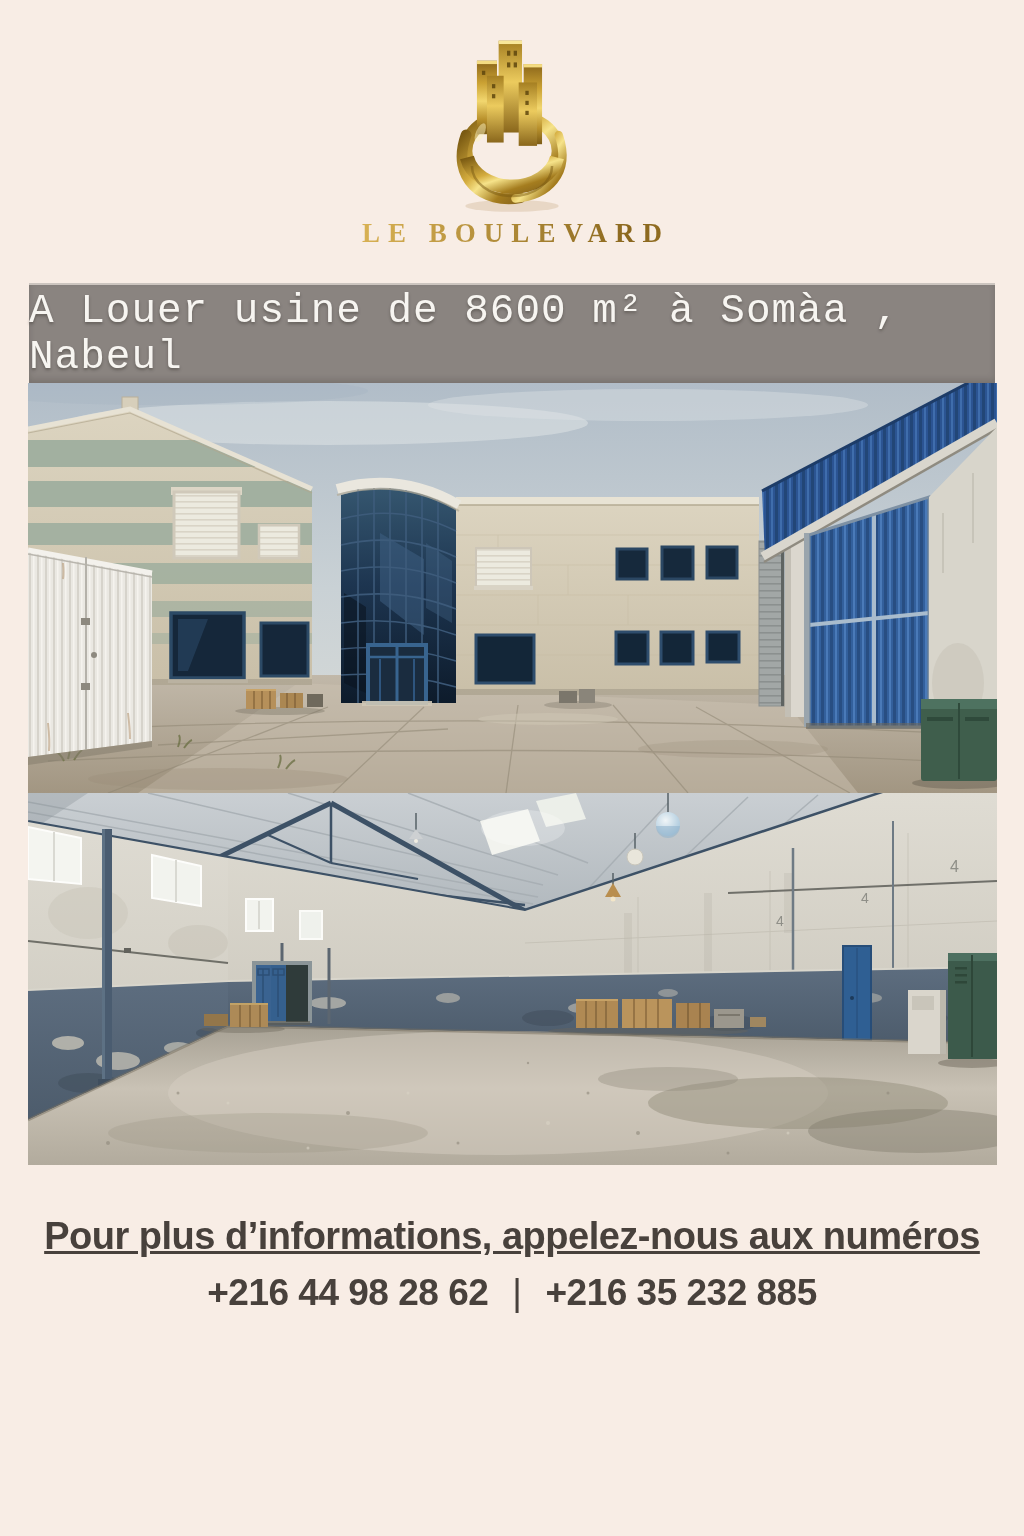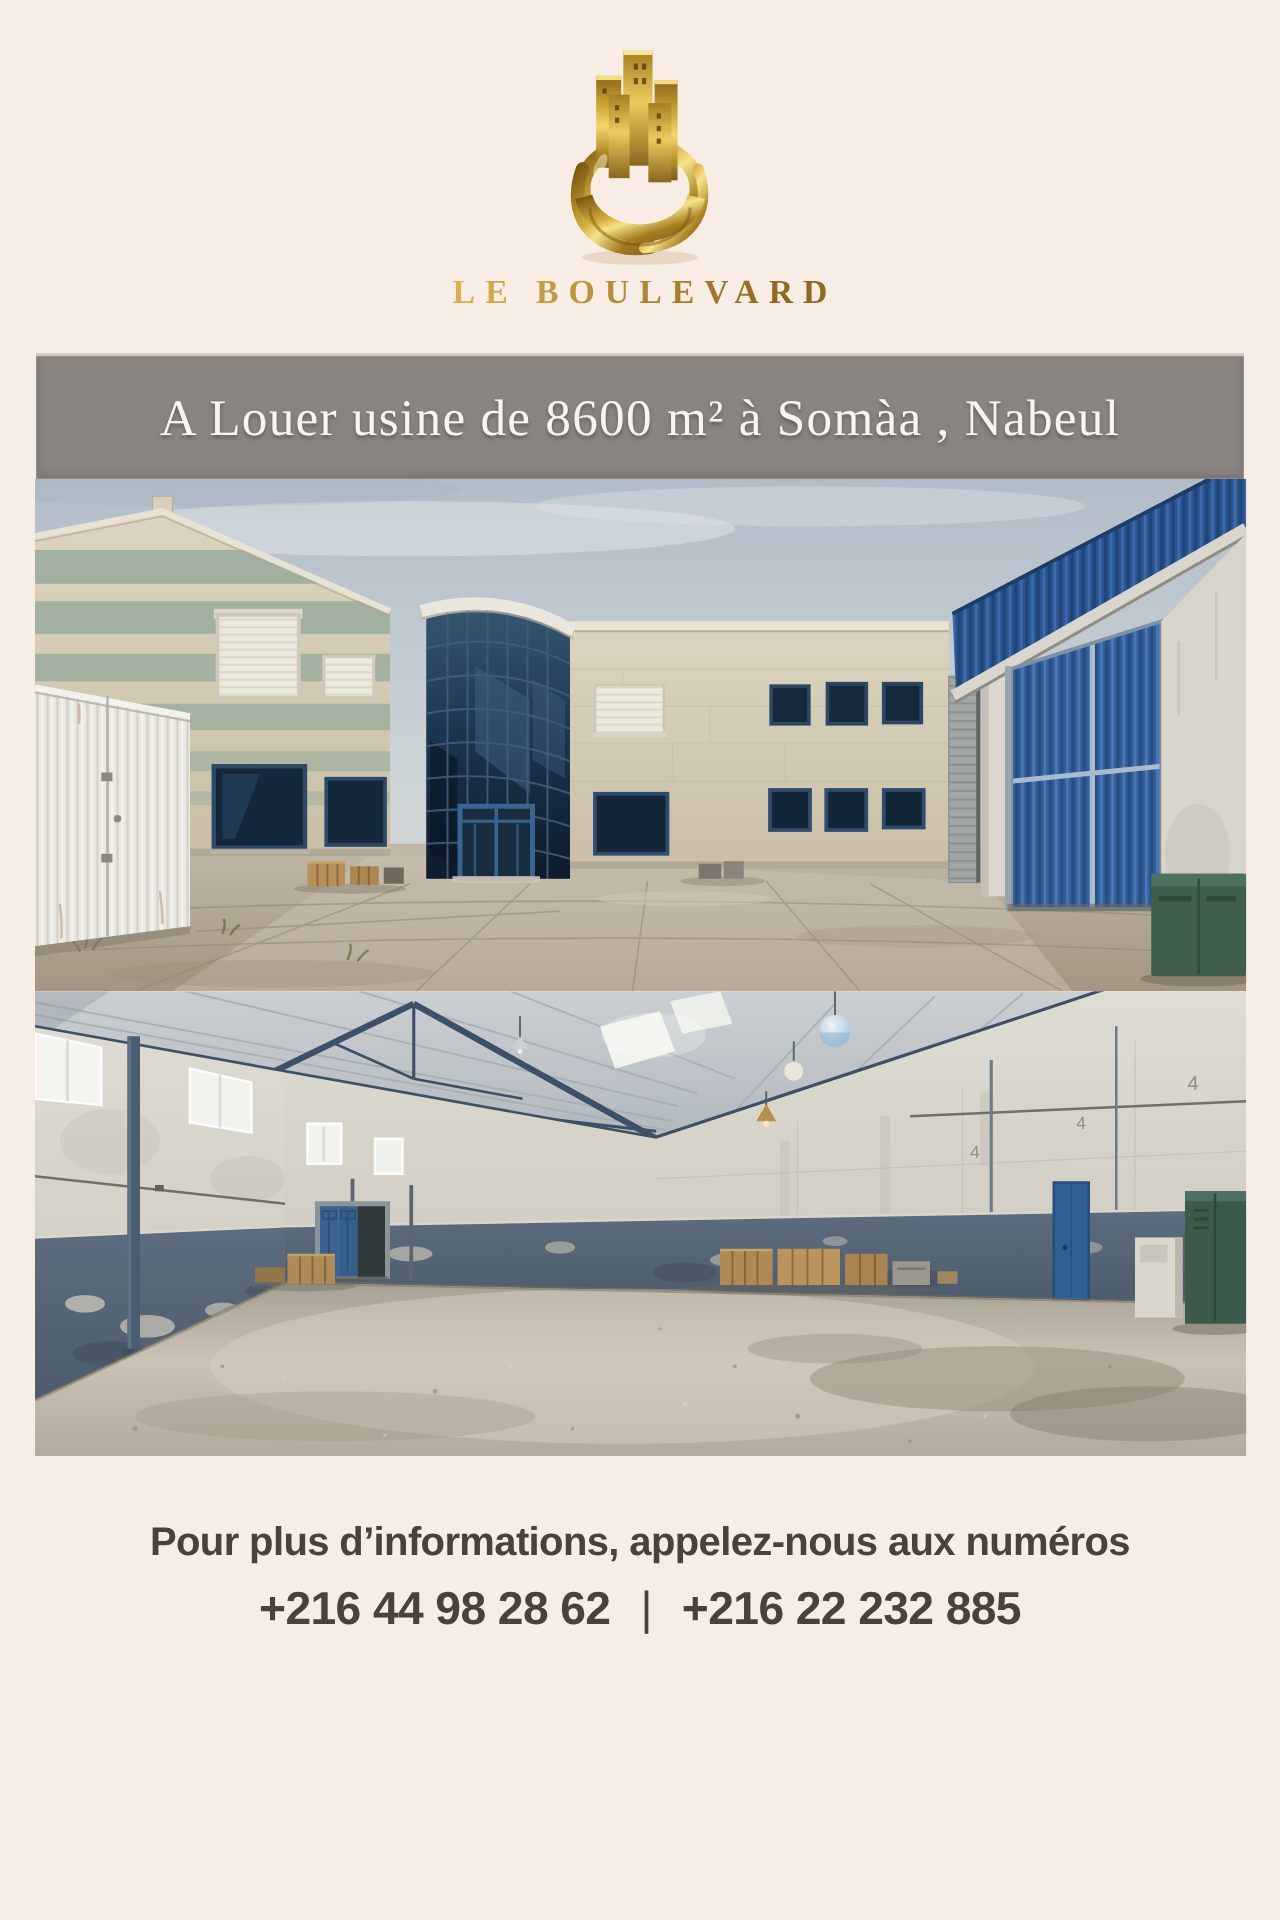--- a/index.html
+++ b/index.html
@@ -8,29 +8,29 @@
   .brand{padding-top:24px;text-align:center;}
   .brand-logo{display:block;margin:0 auto;width:172px;height:192px;}
   .brand-name{margin-top:2px;font-family:"Liberation Serif",serif;font-size:27px;font-weight:600;
     letter-spacing:8px;text-indent:8px;color:#b3903c;}
   @supports ((-webkit-background-clip:text) or (background-clip:text)){
     .brand-name{background:linear-gradient(100deg,#96711f 5%,#d9b254 35%,#8a671e 62%,#cda443 90%);
       -webkit-background-clip:text;background-clip:text;color:transparent;}
   }
   .banner{width:966px;height:98px;margin:34px auto 0;background:#8a8480;border-top:2px solid #ccc5bf;
     box-shadow:inset 0 -3px 6px rgba(40,35,30,.18);display:flex;align-items:center;justify-content:center;}
-  .banner h1{margin:0;font-family:Liberation Serif, serif;font-weight:500;font-size:41px;color:#f7f5f1;
+  .banner h1{margin:0;font-family:Liberation Mono, monospace;font-weight:500;font-size:41px;color:#f7f5f1;
     letter-spacing:1px;text-shadow:0 2px 3px rgba(55,50,45,.45);}
   figure.photo{margin:0 auto;padding:0;display:block;width:969px;line-height:0;}
   .photo-exterior{margin-top:33px;height:410px;}
   .photo-interior{margin-top:15px;height:372px;}
   .photo svg{display:block;}
   svg text{font-family:"Liberation Sans",sans-serif;}
   .contact{margin-top:50px;text-align:center;color:#48413c;}
-  .info-line{margin:0;font-size:32px;font-weight:bold;letter-spacing:-0.5px;}
+  .info-line{margin:0;font-size:38px;font-weight:bold;letter-spacing:-0.5px;text-decoration:underline;}
   .phone-line{margin:14px 0 0;font-size:37px;font-weight:bold;letter-spacing:-0.5px;}
   .phone-sep{display:inline-block;margin:0 24px;font-weight:400;color:#48413c;}
 </style>
 </head>
 <body>
 
 <div class="poster">
 
   <header class="brand">
     <svg class="brand-logo" viewBox="0 0 200 230" aria-hidden="true">
@@ -526,16 +526,16 @@
       <polygon points="577,104 593,104 585,90" fill="#b98e4e"></polygon>
       <circle cx="585" cy="106" r="2.5" fill="#f3e6c8"></circle>
       <line x1="388" y1="20" x2="388" y2="40" stroke="#566066" stroke-width="1.5"></line>
       <polygon points="381,46 395,46 388,36" fill="#cdd0d2"></polygon>
       <circle cx="388" cy="48" r="2" fill="#f0ede2"></circle>
     </svg>
   </figure>
 
   <footer class="contact">
     <p class="info-line">Pour plus d’informations, appelez-nous aux numéros</p>
-    <p class="phone-line"><span>+216 44 98 28 62</span><span class="phone-sep">|</span><span>+216 22 232 885</span></p>
+    <p class="phone-line"><span>+216 44 98 28 62</span><span class="phone-sep">|</span><span>+216 35 232 885</span></p>
   </footer>
 
 </div>
 
 </body></html>

